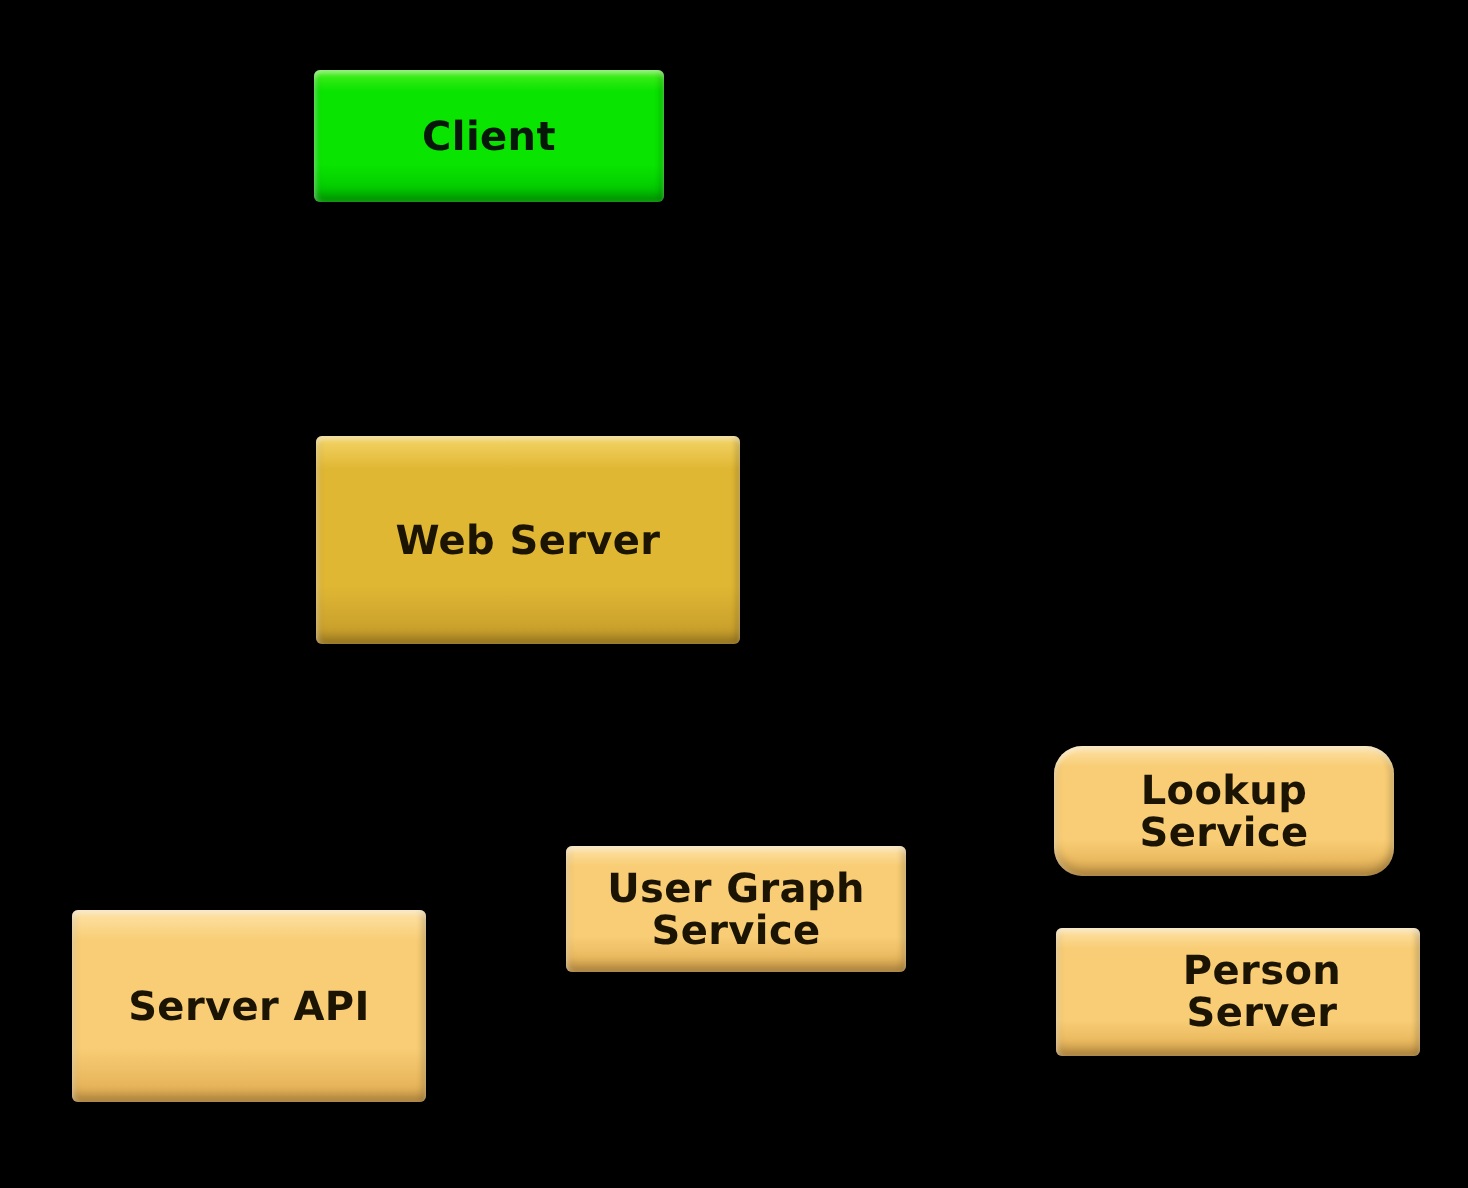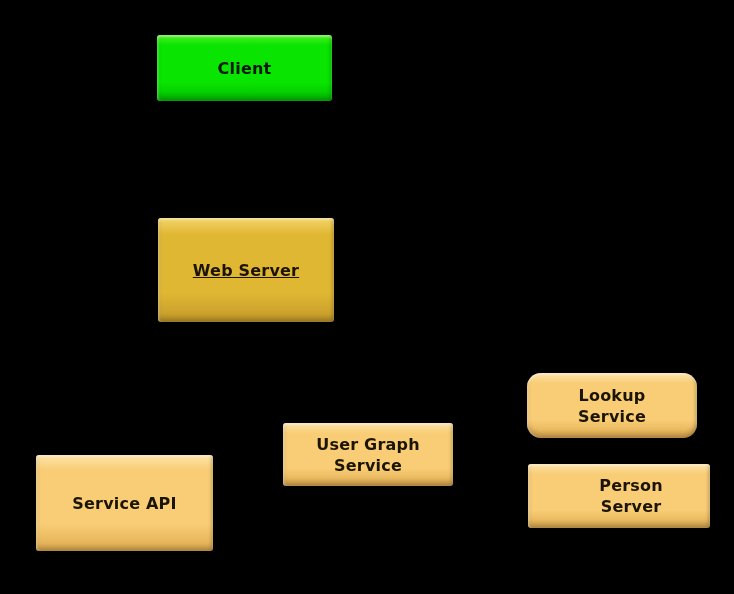--- a/index.html
+++ b/index.html
@@ -22,42 +22,42 @@
     justify-content: center;
     box-shadow:
       inset 0 2px 2px rgba(255,255,255,0.40),
       inset 2px 0 2px rgba(255,255,255,0.18),
       inset 0 -4px 5px rgba(0,0,0,0.22),
       inset -2px 0 3px rgba(0,0,0,0.10),
       4px 6px 8px rgba(0,0,0,0.65);
   }
   .node-label {
     font-weight: bold;
-    font-size: 16px;
+    font-size: 20px;
     line-height: 21px;
     text-align: center;
     white-space: pre-line;
     letter-spacing: 0.2px;
   }
 </style>
 </head>
 <body>
 
 <div class="canvas" style="background-color: rgb(0, 0, 0);">
 
   <div class="node" style="left: 157px; top: 35px; width: 175px; height: 66px; color: rgb(7, 23, 10); background: linear-gradient(rgb(76, 240, 31) 0%, rgb(9, 228, 0) 16%, rgb(9, 228, 0) 72%, rgb(0, 189, 0) 100%);">
     <span class="node-label">Client</span>
   </div>
 
-  <div class="node" style="left: 158px; top: 218px; width: 176px; height: 104px; color: rgb(28, 20, 3); background: linear-gradient(rgb(244, 213, 105) 0%, rgb(224, 183, 51) 16%, rgb(224, 183, 51) 72%, rgb(195, 153, 42) 100%); text-decoration: underline;">
+  <div class="node" style="left: 158px; top: 218px; width: 212px; height: 104px; color: rgb(28, 20, 3); background: linear-gradient(rgb(244, 213, 105) 0%, rgb(224, 183, 51) 16%, rgb(224, 183, 51) 72%, rgb(195, 153, 42) 100%);">
     <span class="node-label">Web Server</span>
   </div>
 
   <div class="node" style="left: 36px; top: 455px; width: 177px; height: 96px; color: rgb(28, 20, 3); background: linear-gradient(rgb(254, 227, 168) 0%, rgb(248, 205, 117) 16%, rgb(248, 205, 117) 72%, rgb(224, 171, 80) 100%);">
-    <span class="node-label">Service API</span>
+    <span class="node-label">Server API</span>
   </div>
 
   <div class="node" style="left: 283px; top: 423px; width: 170px; height: 63px; color: rgb(28, 20, 3); background: linear-gradient(rgb(254, 227, 168) 0%, rgb(248, 205, 117) 16%, rgb(248, 205, 117) 72%, rgb(224, 171, 80) 100%);">
     <span class="node-label">User Graph
 Service</span>
   </div>
 
   <div class="node" style="left: 527px; top: 373px; width: 170px; height: 65px; color: rgb(28, 20, 3); background: linear-gradient(rgb(254, 227, 168) 0%, rgb(248, 205, 117) 16%, rgb(248, 205, 117) 72%, rgb(224, 171, 80) 100%); border-radius: 14px;">
     <span class="node-label">Lookup
 Service</span>

